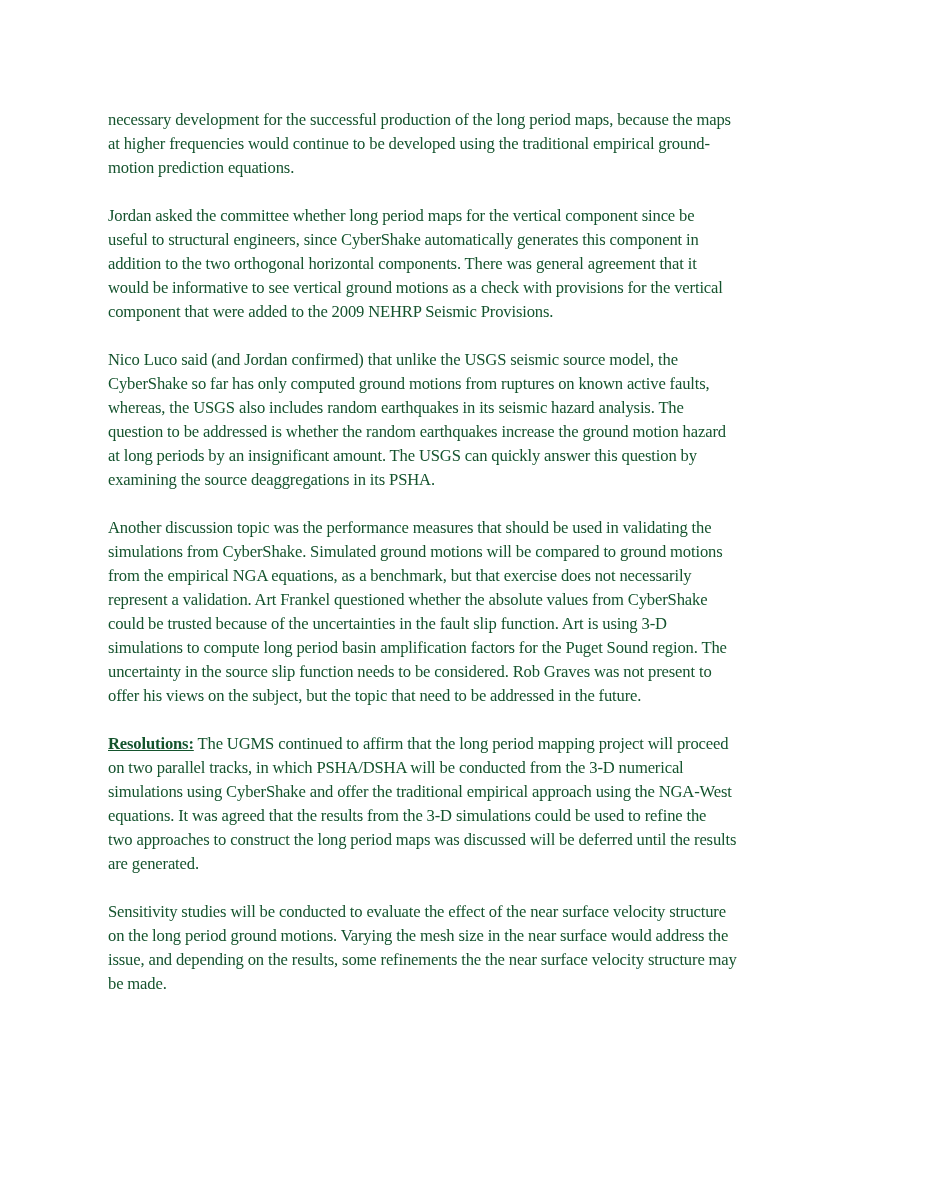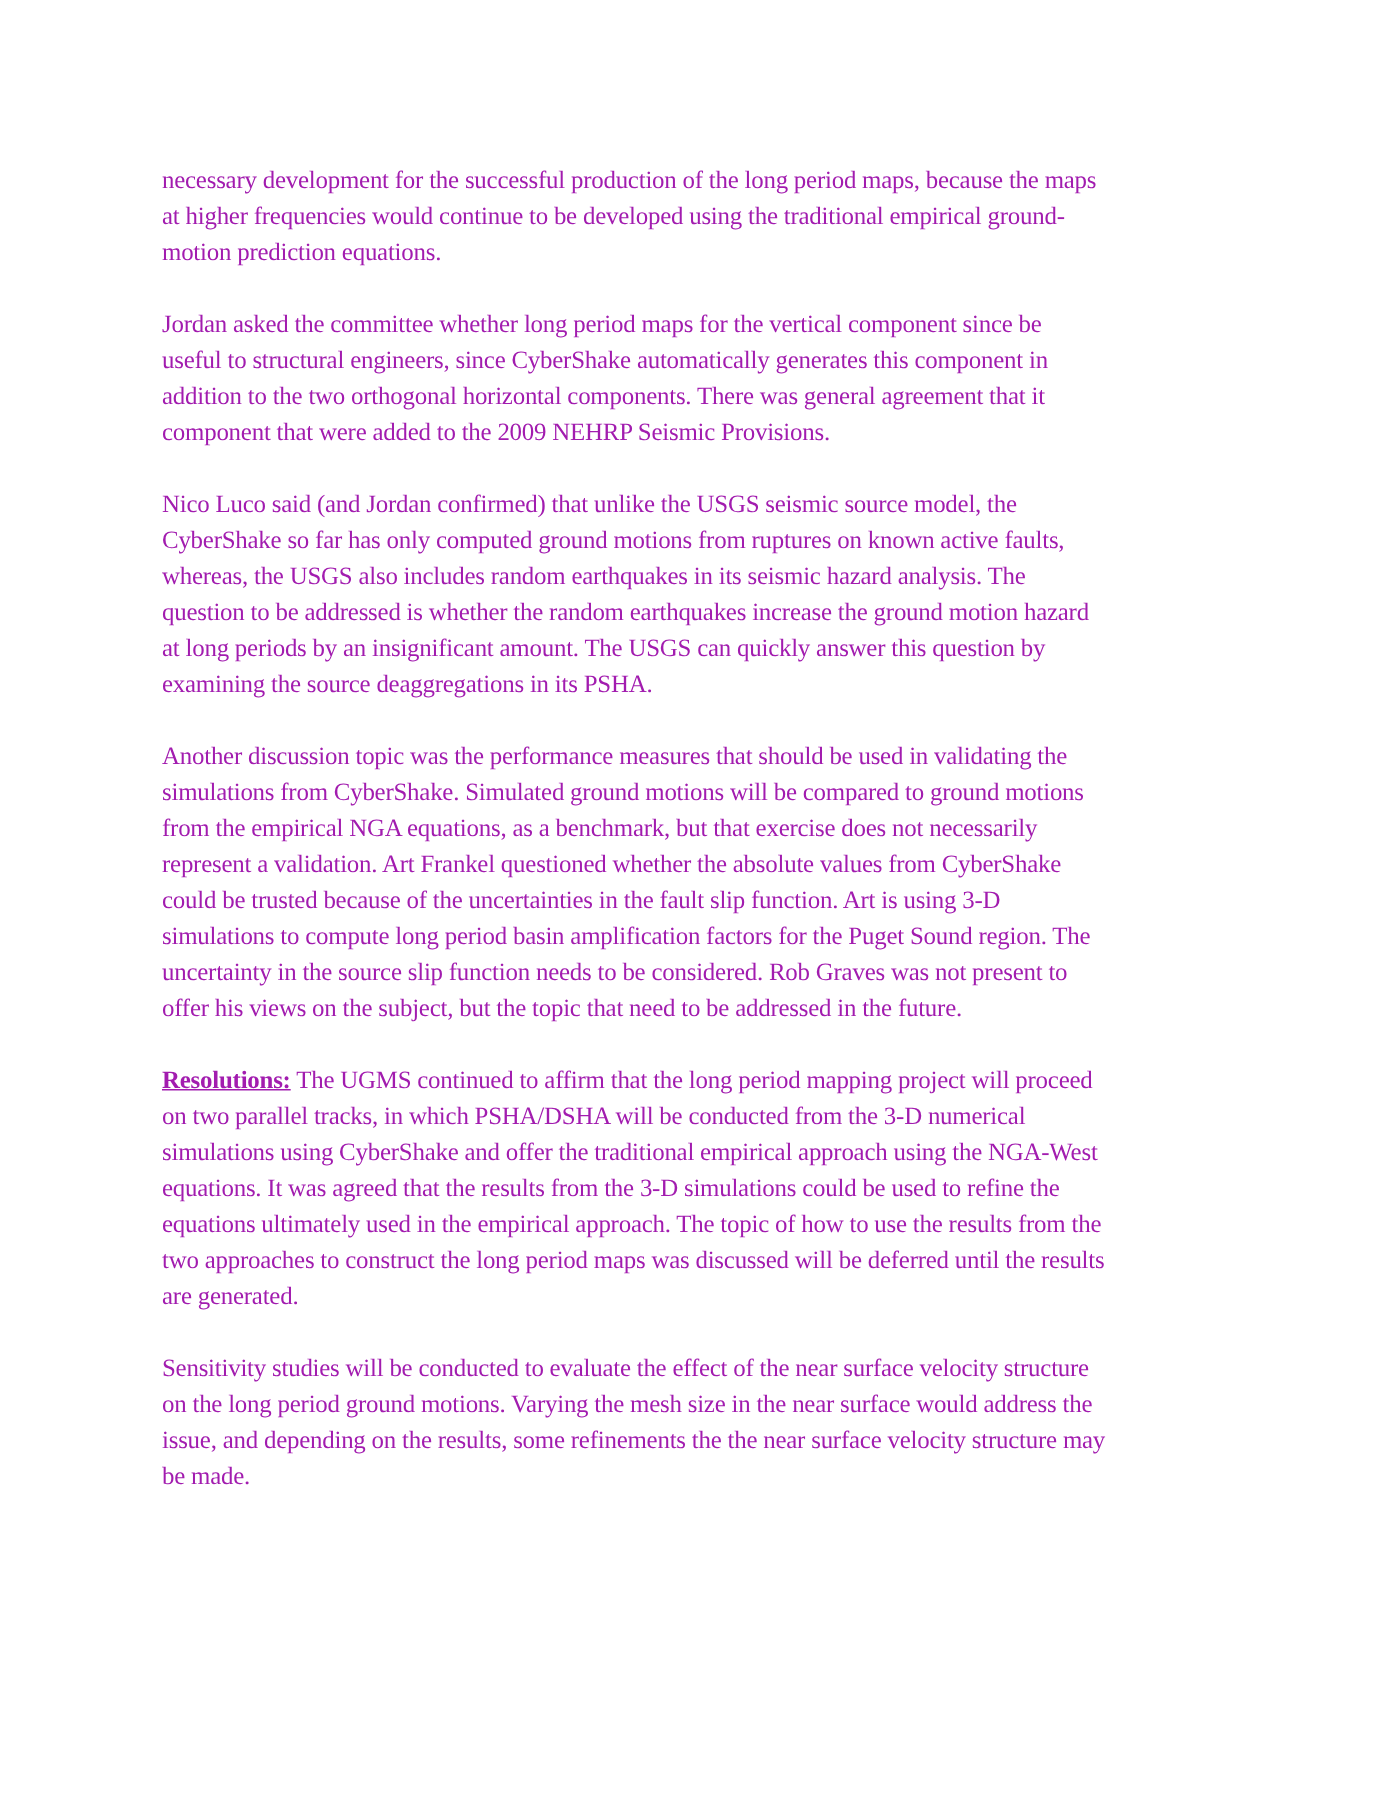--- a/index.html
+++ b/index.html
@@ -1,20 +1,20 @@
 <!DOCTYPE html>
 <html><head>
 <meta charset="utf-8">
 <style>
   html, body { margin: 0; padding: 0; background: #ffffff; }
   body { width: 926px; height: 1198px; position: relative; overflow: hidden; }
   .page {
     position: absolute; left: 108px; top: 108px; width: 716px;
     font-family: "Liberation Serif", "DejaVu Serif", serif;
-    font-size: 16.6px; line-height: 24px; color: #a21caf;
+    font-size: 16.6px; line-height: 24px; color: #14532d;
     letter-spacing: -0.15px;
   }
   .para { margin: 0 0 24px 0; }
   .line { display: block; white-space: nowrap; }
   .resolutions-label { font-weight: bold; text-decoration: underline; }
 </style>
 </head>
 <body>
 
 <div class="page">
@@ -22,20 +22,21 @@
   <p class="para">
     <span class="line">necessary development for the successful production of the long period maps, because the maps</span>
     <span class="line">at higher frequencies would continue to be developed using the traditional empirical ground-</span>
     <span class="line">motion prediction equations.</span>
   </p>
 
   <p class="para">
     <span class="line">Jordan asked the committee whether long period maps for the vertical component since be</span>
     <span class="line">useful to structural engineers, since CyberShake automatically generates this component in</span>
     <span class="line">addition to the two orthogonal horizontal components. There was general agreement that it</span>
+    <span class="line">would be informative to see vertical ground motions as a check with provisions for the vertical</span>
     <span class="line">component that were added to the 2009 NEHRP Seismic Provisions.</span>
   </p>
 
   <p class="para">
     <span class="line">Nico Luco said (and Jordan confirmed) that unlike the USGS seismic source model, the</span>
     <span class="line">CyberShake so far has only computed ground motions from ruptures on known active faults,</span>
     <span class="line">whereas, the USGS also includes random earthquakes in its seismic hazard analysis. The</span>
     <span class="line">question to be addressed is whether the random earthquakes increase the ground motion hazard</span>
     <span class="line">at long periods by an insignificant amount. The USGS can quickly answer this question by</span>
     <span class="line">examining the source deaggregations in its PSHA.</span>
@@ -50,21 +51,20 @@
     <span class="line">simulations to compute long period basin amplification factors for the Puget Sound region. The</span>
     <span class="line">uncertainty in the source slip function needs to be considered. Rob Graves was not present to</span>
     <span class="line">offer his views on the subject, but the topic that need to be addressed in the future.</span>
   </p>
 
   <p class="para">
     <span class="line"><span class="resolutions-label">Resolutions:</span><span> The UGMS continued to affirm that the long period mapping project will proceed</span></span>
     <span class="line">on two parallel tracks, in which PSHA/DSHA will be conducted from the 3-D numerical</span>
     <span class="line">simulations using CyberShake and offer the traditional empirical approach using the NGA-West</span>
     <span class="line">equations. It was agreed that the results from the 3-D simulations could be used to refine the</span>
-    <span class="line">equations ultimately used in the empirical approach. The topic of how to use the results from the</span>
     <span class="line">two approaches to construct the long period maps was discussed will be deferred until the results</span>
     <span class="line">are generated.</span>
   </p>
 
   <p class="para">
     <span class="line">Sensitivity studies will be conducted to evaluate the effect of the near surface velocity structure</span>
     <span class="line">on the long period ground motions. Varying the mesh size in the near surface would address the</span>
     <span class="line">issue, and depending on the results, some refinements the the near surface velocity structure may</span>
     <span class="line">be made.</span>
   </p>

